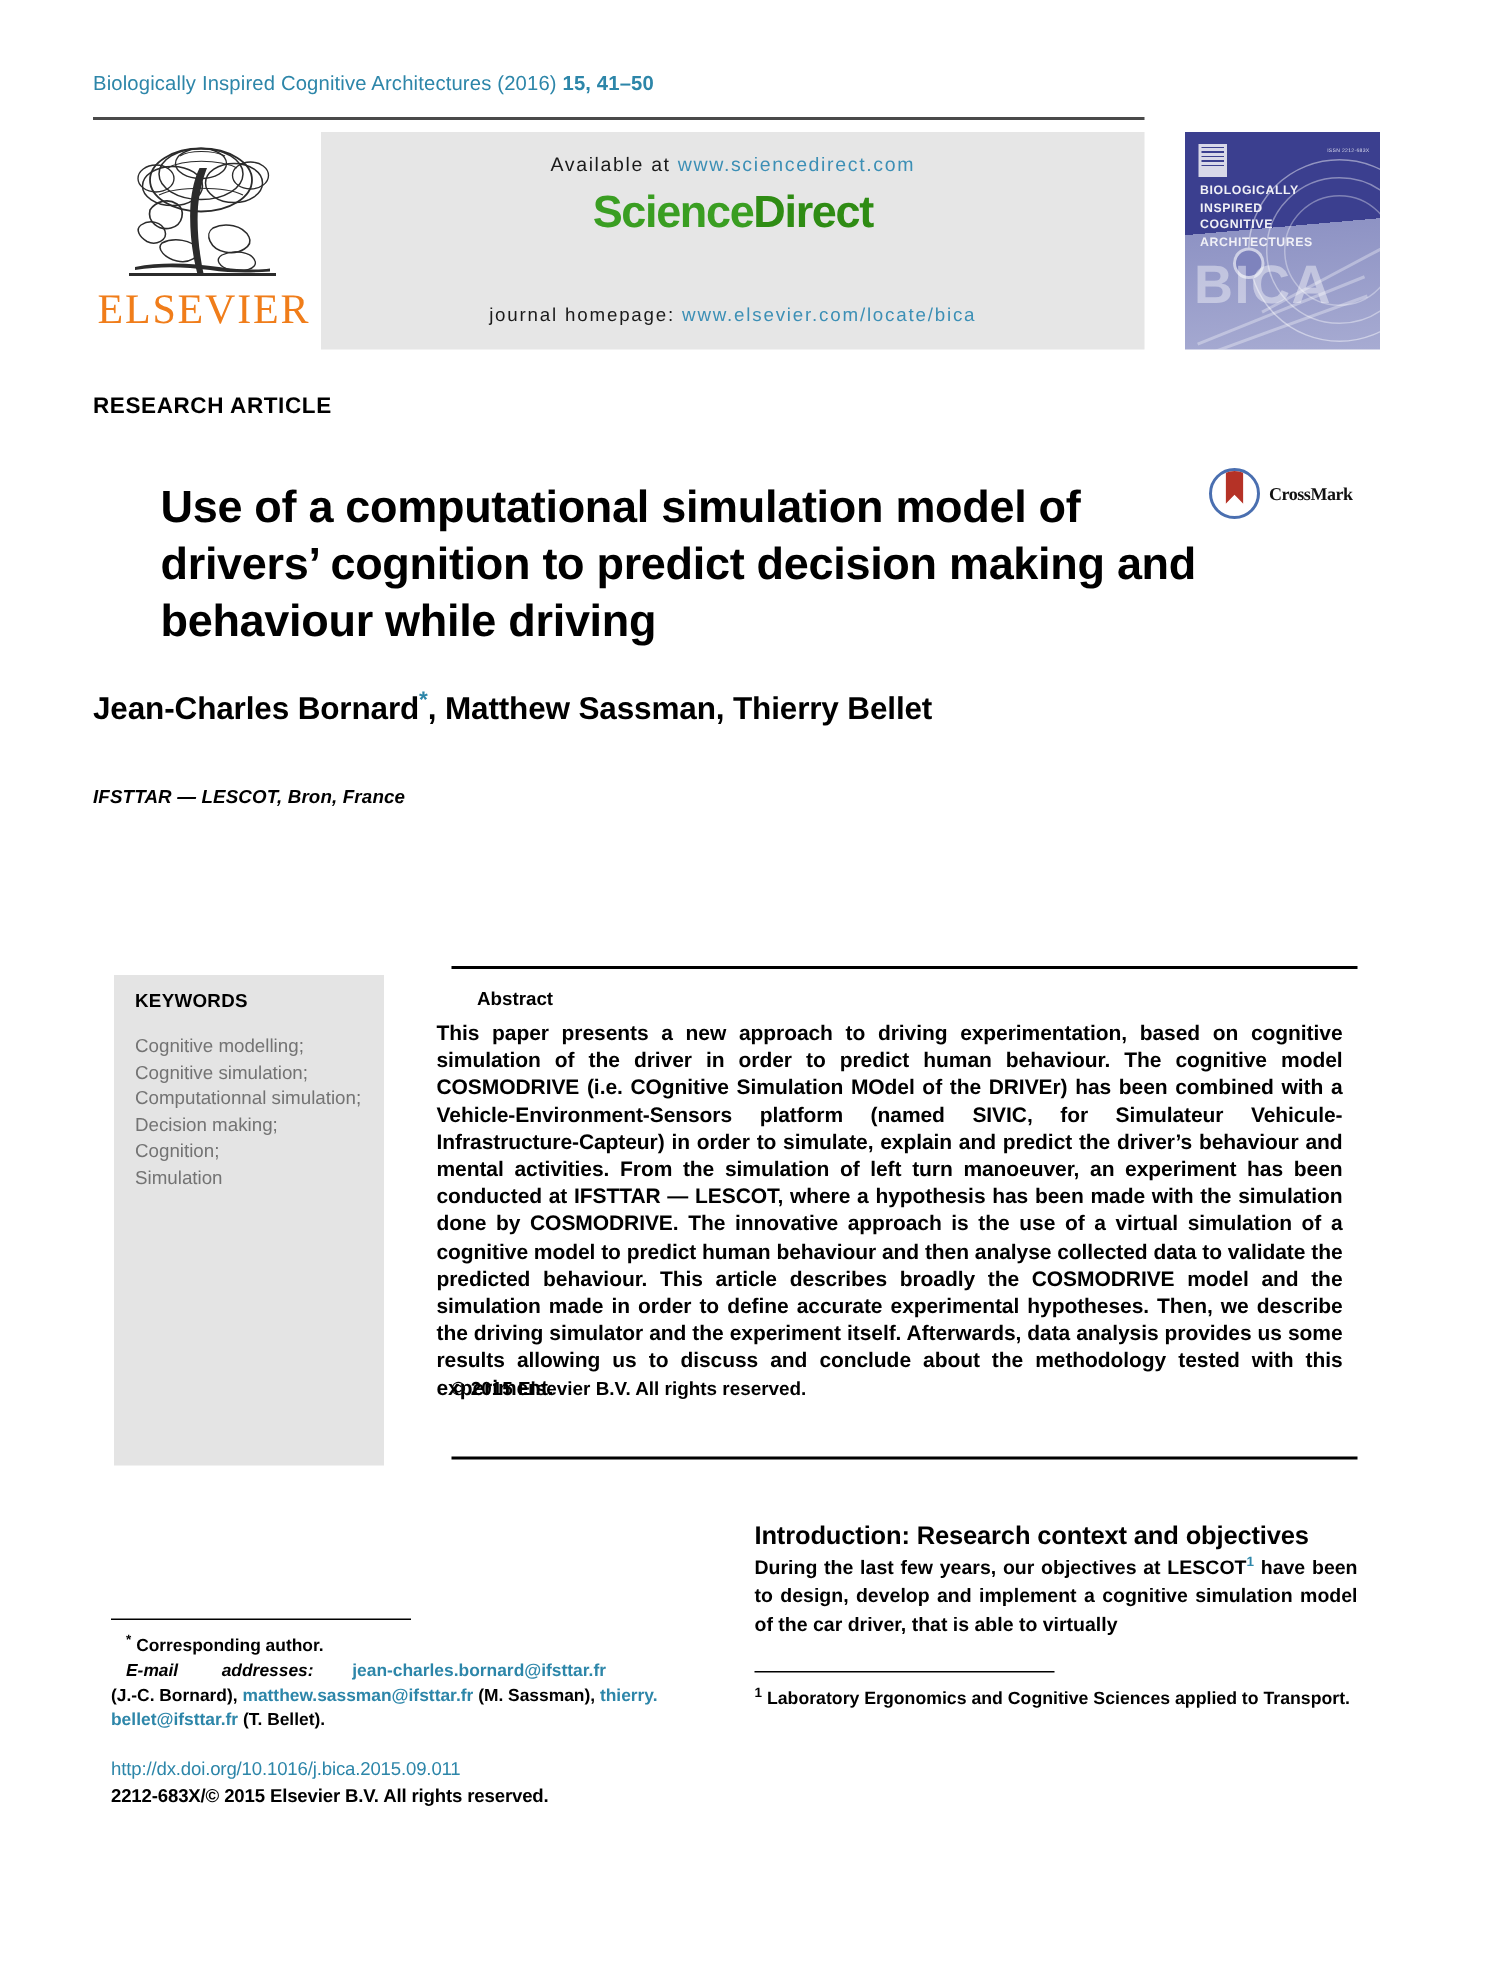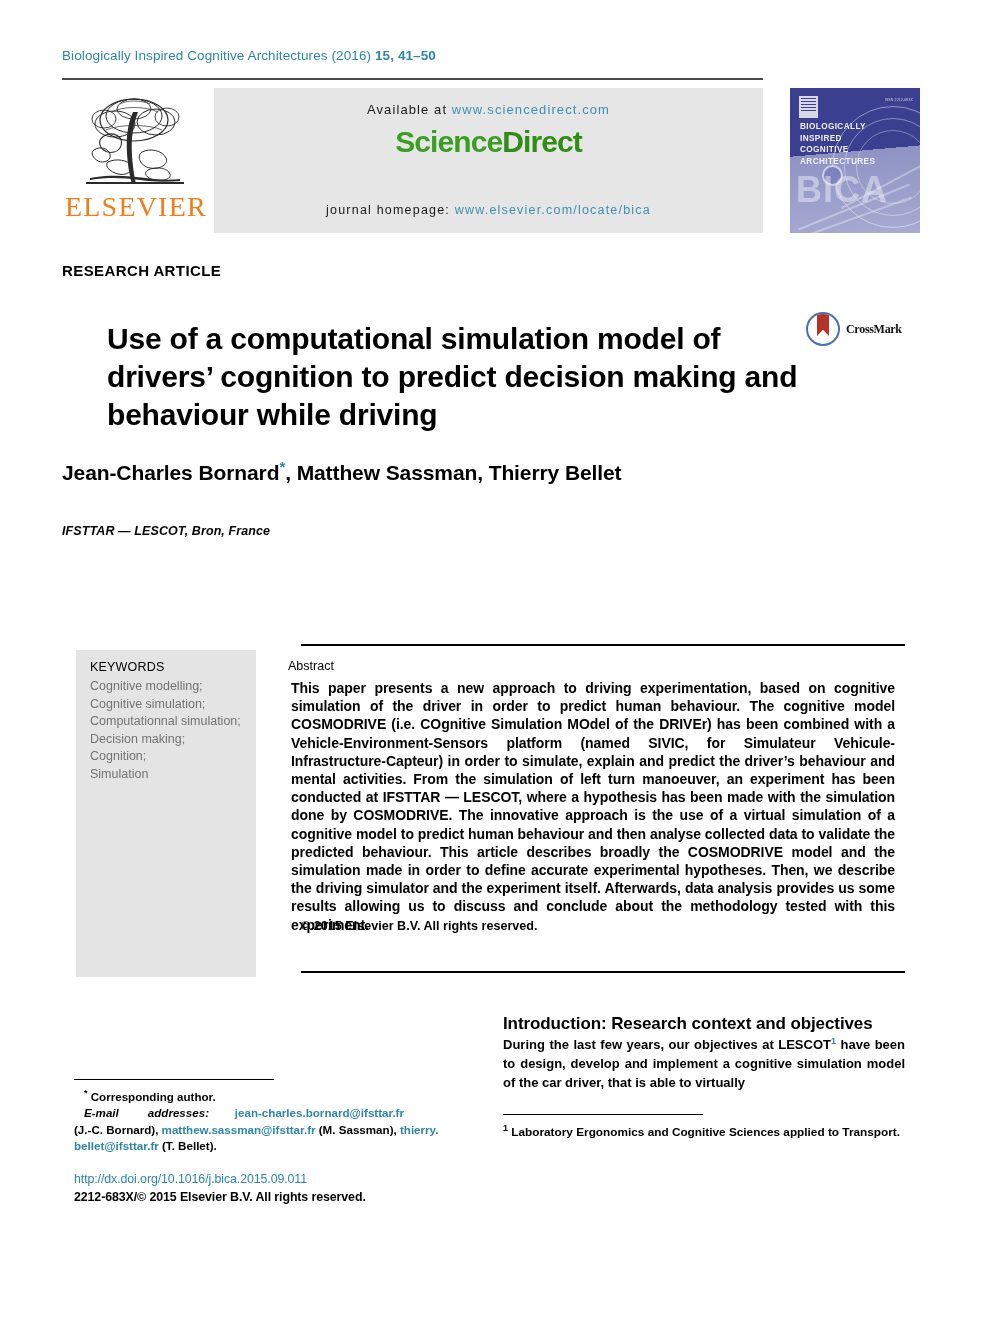--- a/index.html
+++ b/index.html
@@ -303,45 +303,45 @@
     background: #e4e4e4;
   }
   .kw-inner {
     position: absolute;
     left: 14px;
     top: 10px;
     width: 165px;
   }
   .kw-title {
     font-size: 12.5px;
-    font-weight: normal;
+    font-weight: bold;
     letter-spacing: 0.2px;
-    margin-bottom: 4px;
+    margin-bottom: 15px;
   }
   .kw-item {
     font-size: 12.5px;
     line-height: 17.5px;
     color: #737373;
   }
 
   
   .abs-rule {
     position: absolute;
     left: 301px;
     top: 644px;
     width: 604px;
     height: 1.6px;
     background: #000000;
   }
   .abs-title {
     position: absolute;
-    left: 288px;
+    left: 318px;
     top: 659px;
     font-size: 12.5px;
-    font-weight: normal;
+    font-weight: bold;
   }
   .abs-body {
     position: absolute;
     left: 291px;
     top: 679px;
     width: 604px;
     font-size: 14px;
     font-weight: bold;
     line-height: 18.2px;
     text-align: justify;

